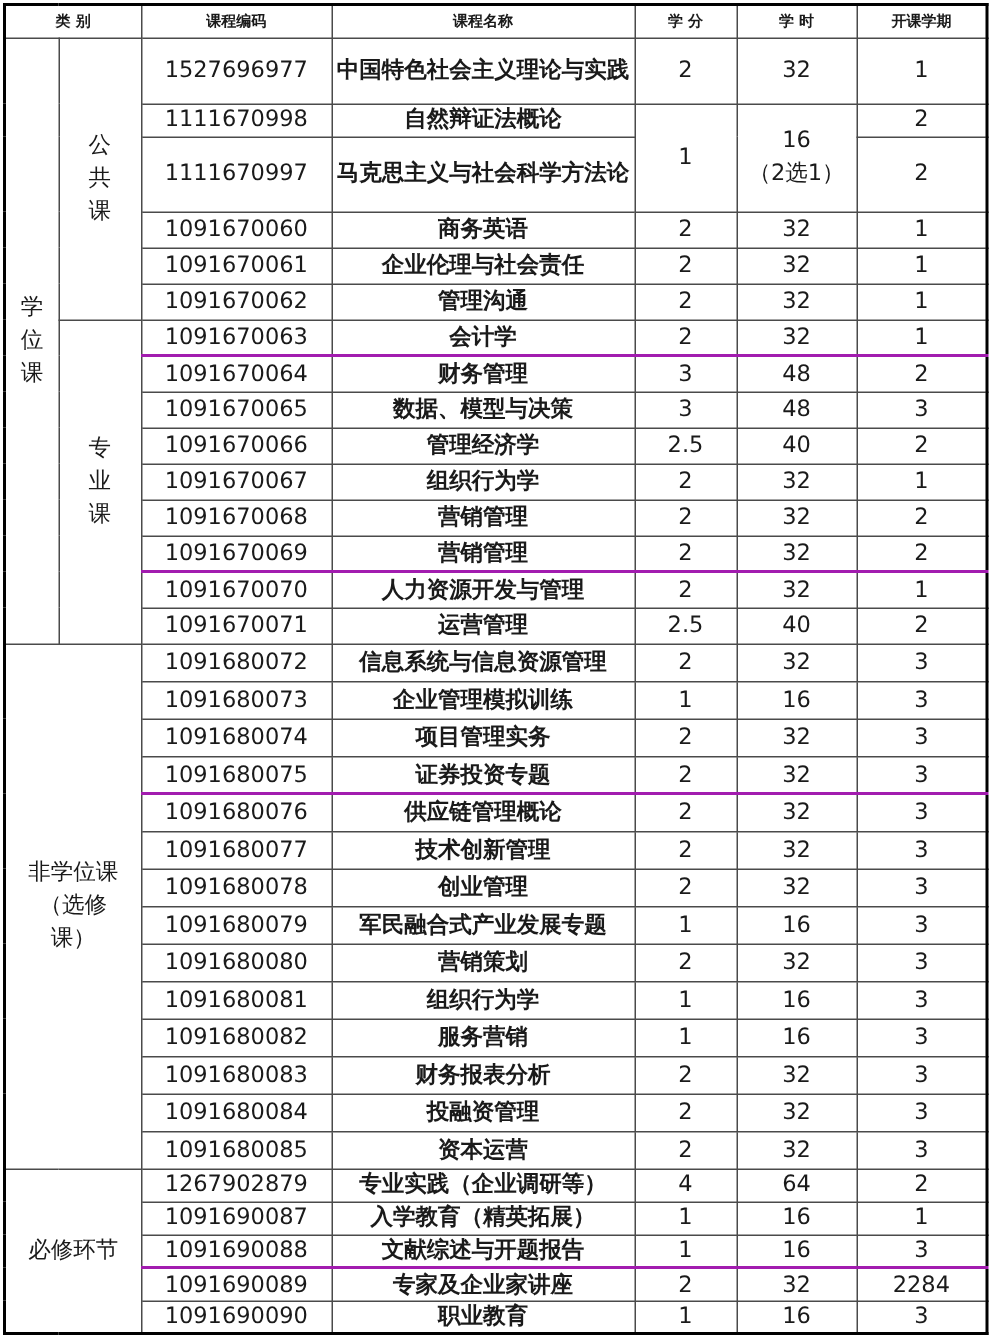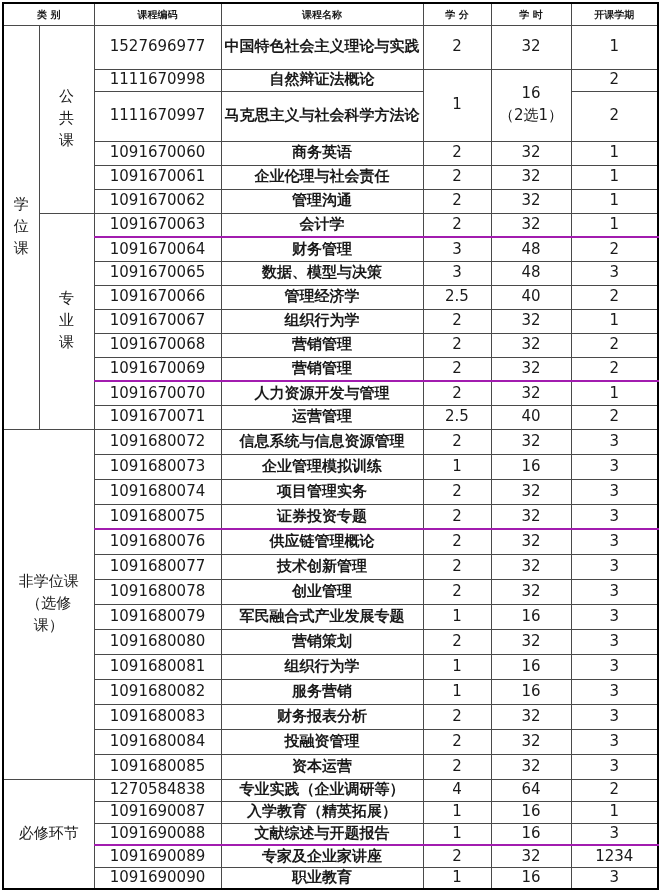--- a/index.html
+++ b/index.html
@@ -267,21 +267,21 @@
   <tr class="h-sel">
     <td>1091680085</td>
     <td class="name">资本运营</td>
     <td>2</td>
     <td>32</td>
     <td>3</td>
   </tr>
 
   <tr class="h-req">
     <td colspan="2" rowspan="5">必修环节</td>
-    <td>1270584838</td>
+    <td>1267902879</td>
     <td class="name">专业实践（企业调研等）</td>
     <td>4</td>
     <td>64</td>
     <td>2</td>
   </tr>
   <tr class="h-req">
     <td>1091690087</td>
     <td class="name">入学教育（精英拓展）</td>
     <td>1</td>
     <td>16</td>
@@ -292,21 +292,21 @@
     <td class="name">文献综述与开题报告</td>
     <td>1</td>
     <td>16</td>
     <td>3</td>
   </tr>
   <tr class="h-req thick">
     <td>1091690089</td>
     <td class="name">专家及企业家讲座</td>
     <td>2</td>
     <td>32</td>
-    <td>1234</td>
+    <td>2284</td>
   </tr>
   <tr class="h-req">
     <td>1091690090</td>
     <td class="name">职业教育</td>
     <td>1</td>
     <td>16</td>
     <td>3</td>
   </tr>
 </tbody>
   </table>

